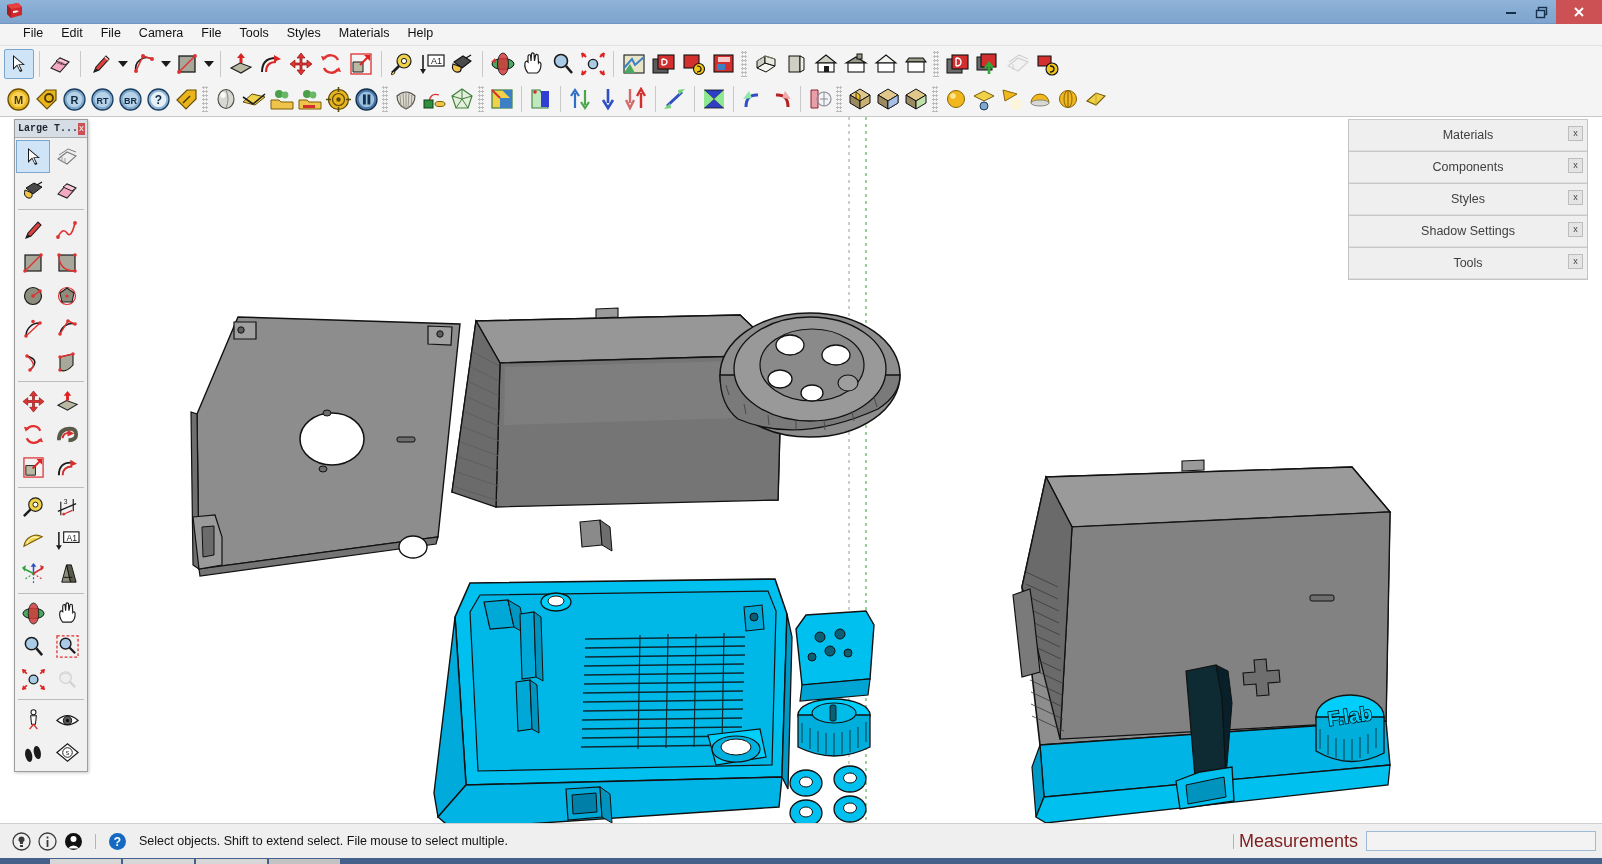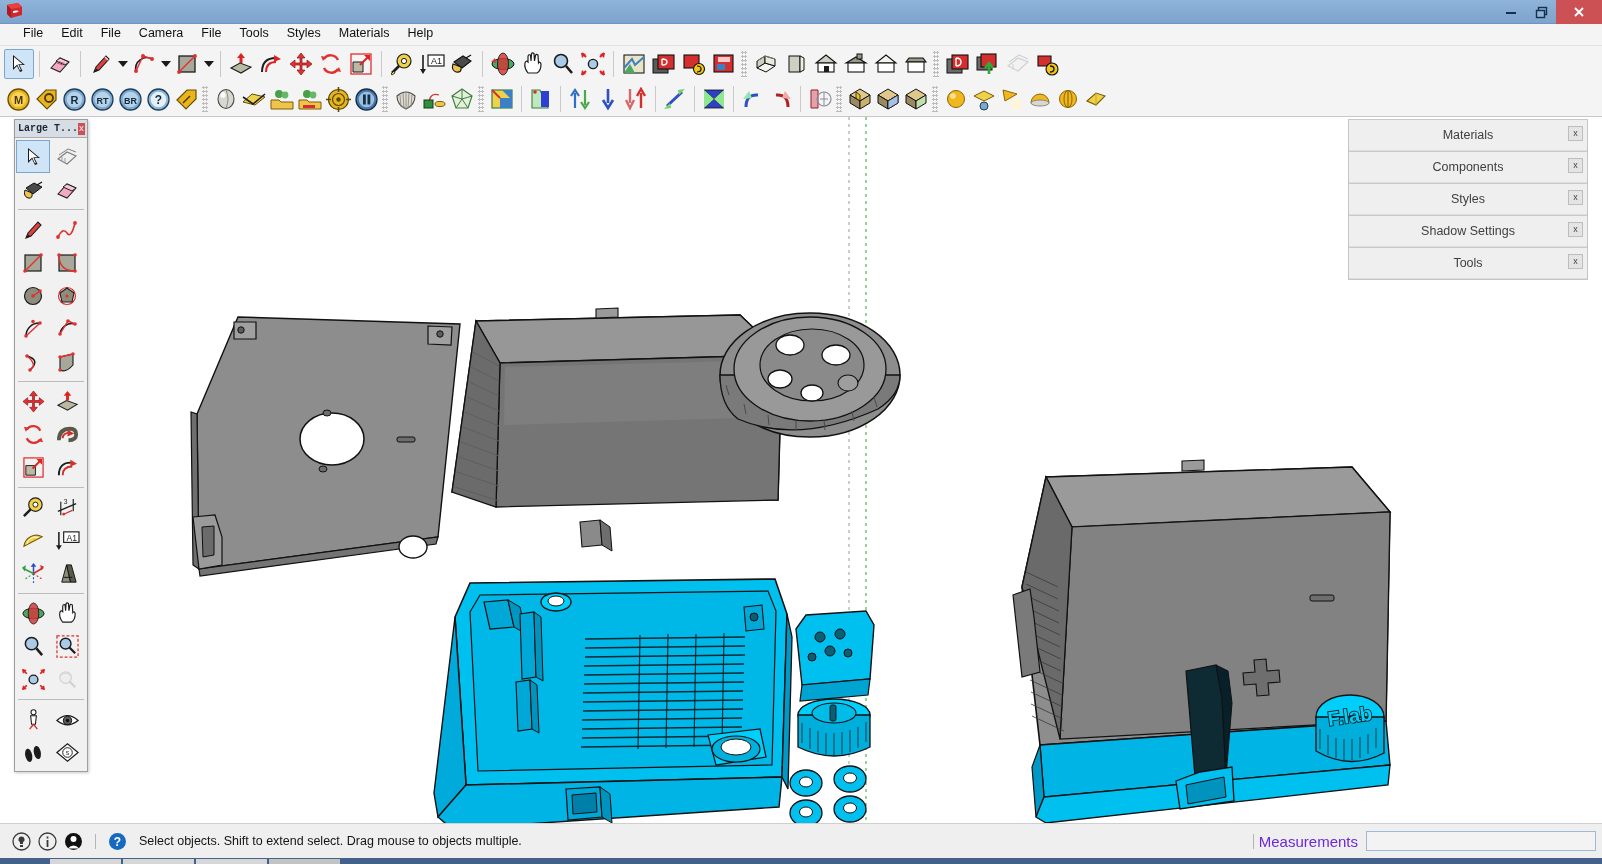--- a/index.html
+++ b/index.html
@@ -150,21 +150,21 @@
   .statusbar {
     flex: 0 0 35px; height: 35px;
     background: #efefef; border-top: 1px solid #cfcfcf;
     display: flex; align-items: center; padding: 0 6px;
   }
   .sb-icons { display: flex; align-items: center; gap: 7px; padding-left: 6px; }
   .sb-ico { width: 19px; height: 19px; }
   .sb-divider { width: 1px; height: 15px; background: #b4b4b4; margin: 0 5px; }
   .sb-hint { font-size: 12.5px; color: #141414; margin-left: 12px; white-space: nowrap; }
   .sb-right { margin-left: auto; display: flex; align-items: center; }
-  .meas-label { font-size: 15px; color: #6d28d9; margin-right: 8px; }
+  .meas-label { font-size: 18px; color: #7f1d1d; margin-right: 8px; }
   .meas-input {
     width: 230px; height: 20px; background: #f3f3f3;
     border: 1px solid #9fbad4;
   }
   .bottom-strip { flex: 0 0 6px; background: #44618c; }
 
   
   .taskpeek {
     position: absolute; left: 50px; bottom: 0; height: 5px; width: 290px;
     display: flex; gap: 2px;
@@ -1298,21 +1298,21 @@
         </svg>
       </div>
       <div class="sb-divider"></div>
       <div class="sb-ico">
         <svg width="19" height="19" viewBox="0 0 19 19">
           <circle cx="9.5" cy="9.5" r="8.5" fill="#1669c1"></circle>
           <text x="9.5" y="14" text-anchor="middle" font-family="Liberation Sans, sans-serif" font-size="12" font-weight="bold" fill="#fff">?</text>
         </svg>
       </div>
     </div>
-    <div class="sb-hint">Select objects. Shift to extend select. Drag mouse to objects multiple.</div>
+    <div class="sb-hint">Select objects. Shift to extend select. File mouse to select multiple.</div>
     <div class="sb-right">
       <div class="sb-divider"></div>
       <span class="meas-label">Measurements</span>
       <input class="meas-input" type="text" placeholder="" style="">
     </div>
     <div class="taskpeek">
       <i></i>
       <i></i>
       <i></i>
       <i class="on"></i>

